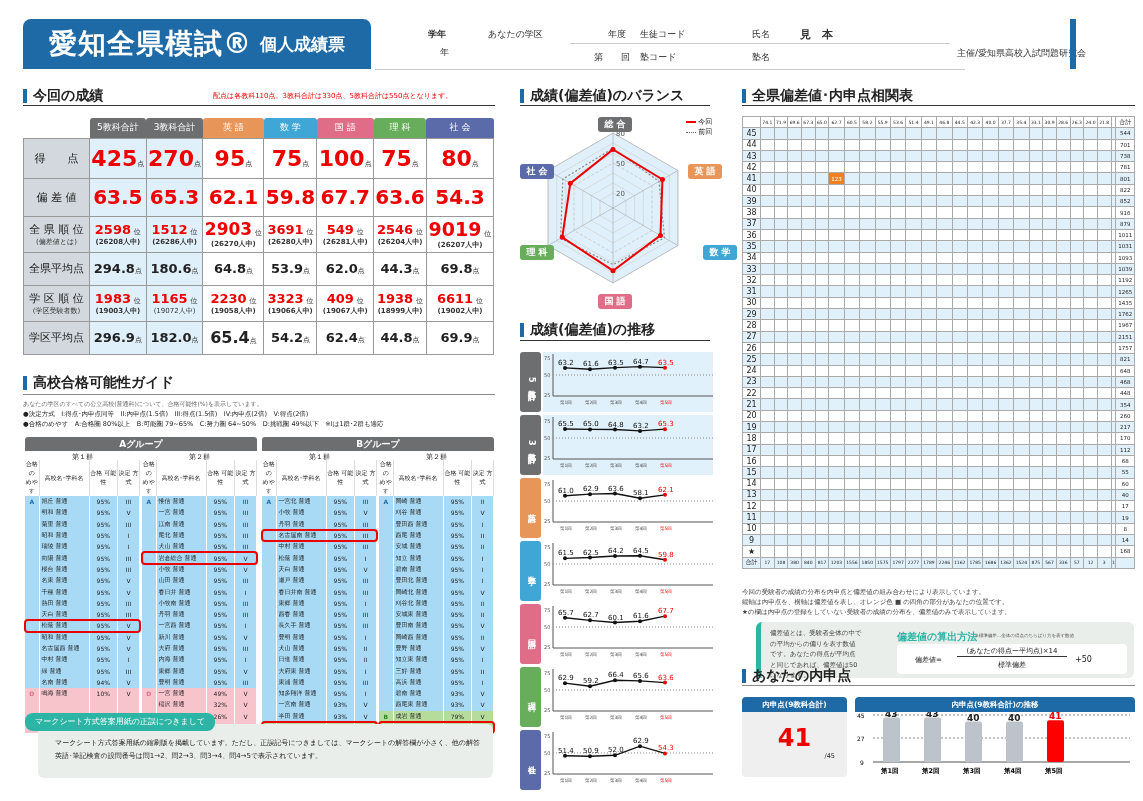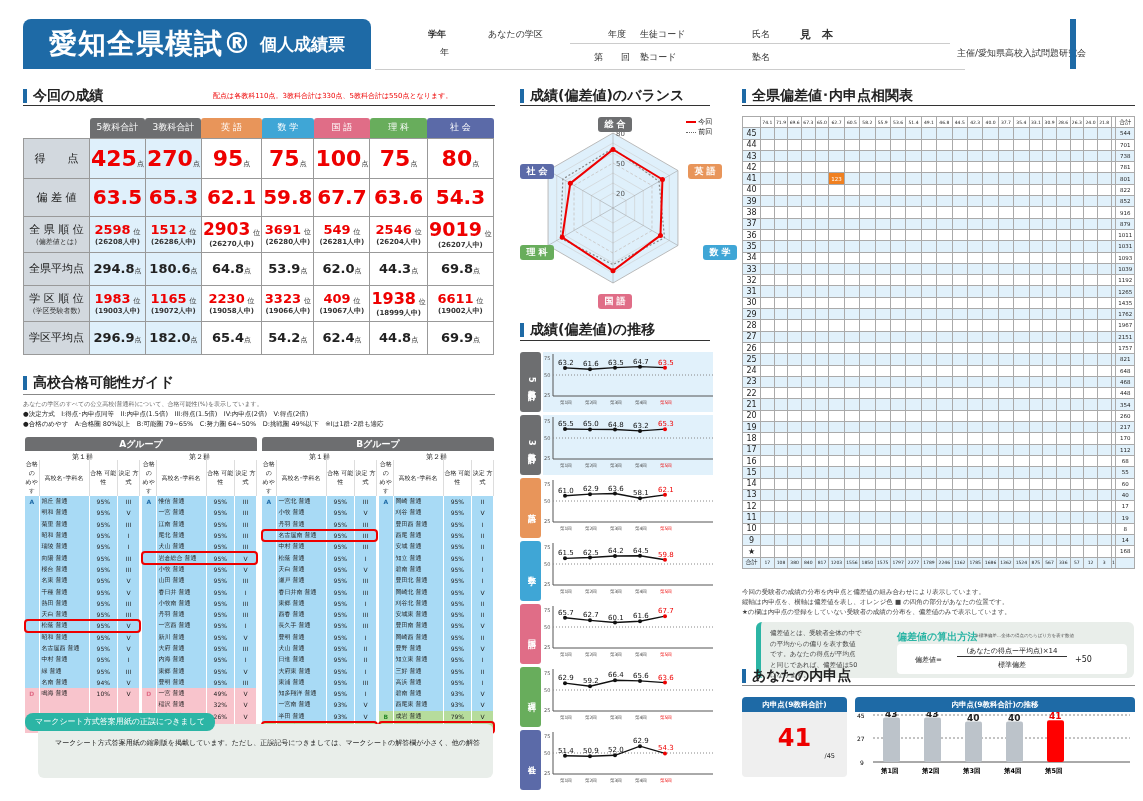--- a/index.html
+++ b/index.html
@@ -147,50 +147,50 @@
         <td class="rowh">
           <div>学 区 順 位</div>
           <div class="sub">(学区受験者数)</div>
         </td>
         <td class="tot">
           <div><span class="red" style="font-size:13px">1983</span> <span class="u">位</span></div>
           <div class="sub" style="font-weight:bold">(19003人中)</div>
         </td>
         <td class="tot">
           <div><span class="red" style="font-size:13px">1165</span> <span class="u">位</span></div>
-          <div class="sub" style="font-weight:bold">(19072人中)</div>
+          <div class="sub" style="font-weight:normal">(19072人中)</div>
         </td>
         <td>
           <div><span class="red" style="font-size:13px">2230</span> <span class="u">位</span></div>
           <div class="sub" style="font-weight:bold">(19058人中)</div>
         </td>
         <td>
           <div><span class="red" style="font-size:13px">3323</span> <span class="u">位</span></div>
           <div class="sub" style="font-weight:bold">(19066人中)</div>
         </td>
         <td>
           <div><span class="red" style="font-size:13px">409</span> <span class="u">位</span></div>
           <div class="sub" style="font-weight:bold">(19067人中)</div>
         </td>
         <td>
-          <div><span class="red" style="font-size:16px">1938</span> <span class="u">位</span></div>
+          <div><span class="red" style="font-size:13px">1938</span> <span class="u">位</span></div>
           <div class="sub" style="font-weight:bold">(18999人中)</div>
         </td>
         <td>
           <div><span class="red" style="font-size:13px">6611</span> <span class="u">位</span></div>
           <div class="sub" style="font-weight:bold">(19002人中)</div>
         </td>
       </tr>
       <tr style="height: 33px;">
         <td class="rowh">
           <div>学区平均点</div>
         </td>
         <td class="tot"><span class="blk" style="font-size:13px">296.9</span><span class="u">点</span></td>
         <td class="tot"><span class="blk" style="font-size:13px">182.0</span><span class="u">点</span></td>
-        <td><span class="blk" style="font-size:13px">65.4</span><span class="u">点</span></td>
+        <td><span class="blk" style="font-size:16px">65.4</span><span class="u">点</span></td>
         <td><span class="blk" style="font-size:13px">54.2</span><span class="u">点</span></td>
         <td><span class="blk" style="font-size:13px">62.4</span><span class="u">点</span></td>
         <td><span class="blk" style="font-size:13px">44.8</span><span class="u">点</span></td>
         <td><span class="blk" style="font-size:13px">69.9</span><span class="u">点</span></td>
       </tr>
     </tbody>
 </table>
 
 <div class="abs sec-title" style="left:23px;top:374px">
     <span>高校合格可能性ガイド</span>
@@ -749,20 +749,21 @@
           <td style="text-align:center">II</td>
         </tr>
       </tbody>
     </table>
   </div>
 
 <div class="abs" style="left:38px;top:724px;width:455px;height:54px;background:#e9eeea;border-radius:6px"></div>
 <div class="abs" style="left:25px;top:713px;height:18px;padding:0 10px;background:#2cb5a5;color:#fff;font-size:8px;line-height:18px;border-radius:8px">マークシート方式答案用紙の正誤につきまして</div>
 <div class="abs" style="left:55px;top:737px;font-size:7px;line-height:13px">
   <div>マークシート方式答案用紙の縮刷版を掲載しています。ただし、正誤記号につきましては、マークシートの解答欄が小さく、他の解答</div>
+    <div>英語･筆記検査の設問番号は問1→2、問2→3、問3→4、問4→5で表示されています。</div>
 </div>
 
 <div class="abs sec-title" style="left:520px;top:87px">
     <span>成績(偏差値)のバランス</span>
   </div>
 <div class="abs uline" style="left:520px;top:105px;width:190px"></div>
 <svg class="abs" style="left:508px;top:110px" width="210" height="200" id="radar">
     <polygon points="105,23 169.9519052838329,60.50000000000001 169.9519052838329,135.5 105,173 40.0480947161671,135.5 40.0480947161671,60.49999999999999" fill="#dff0fb" stroke="#bbb"></polygon>
     <polygon points="105,33 161.29165124598853,65.5 161.29165124598853,130.5 105,163 48.70834875401148,130.5 48.70834875401149,65.5" fill="none" stroke="#ccc" stroke-dasharray="" stroke-width="0.6"></polygon>
     <polygon points="105,43 152.63139720814414,70.5 152.63139720814414,125.5 105,153 57.36860279185587,125.5 57.36860279185588,70.5" fill="none" stroke="#ccc" stroke-dasharray="" stroke-width="0.6"></polygon>

